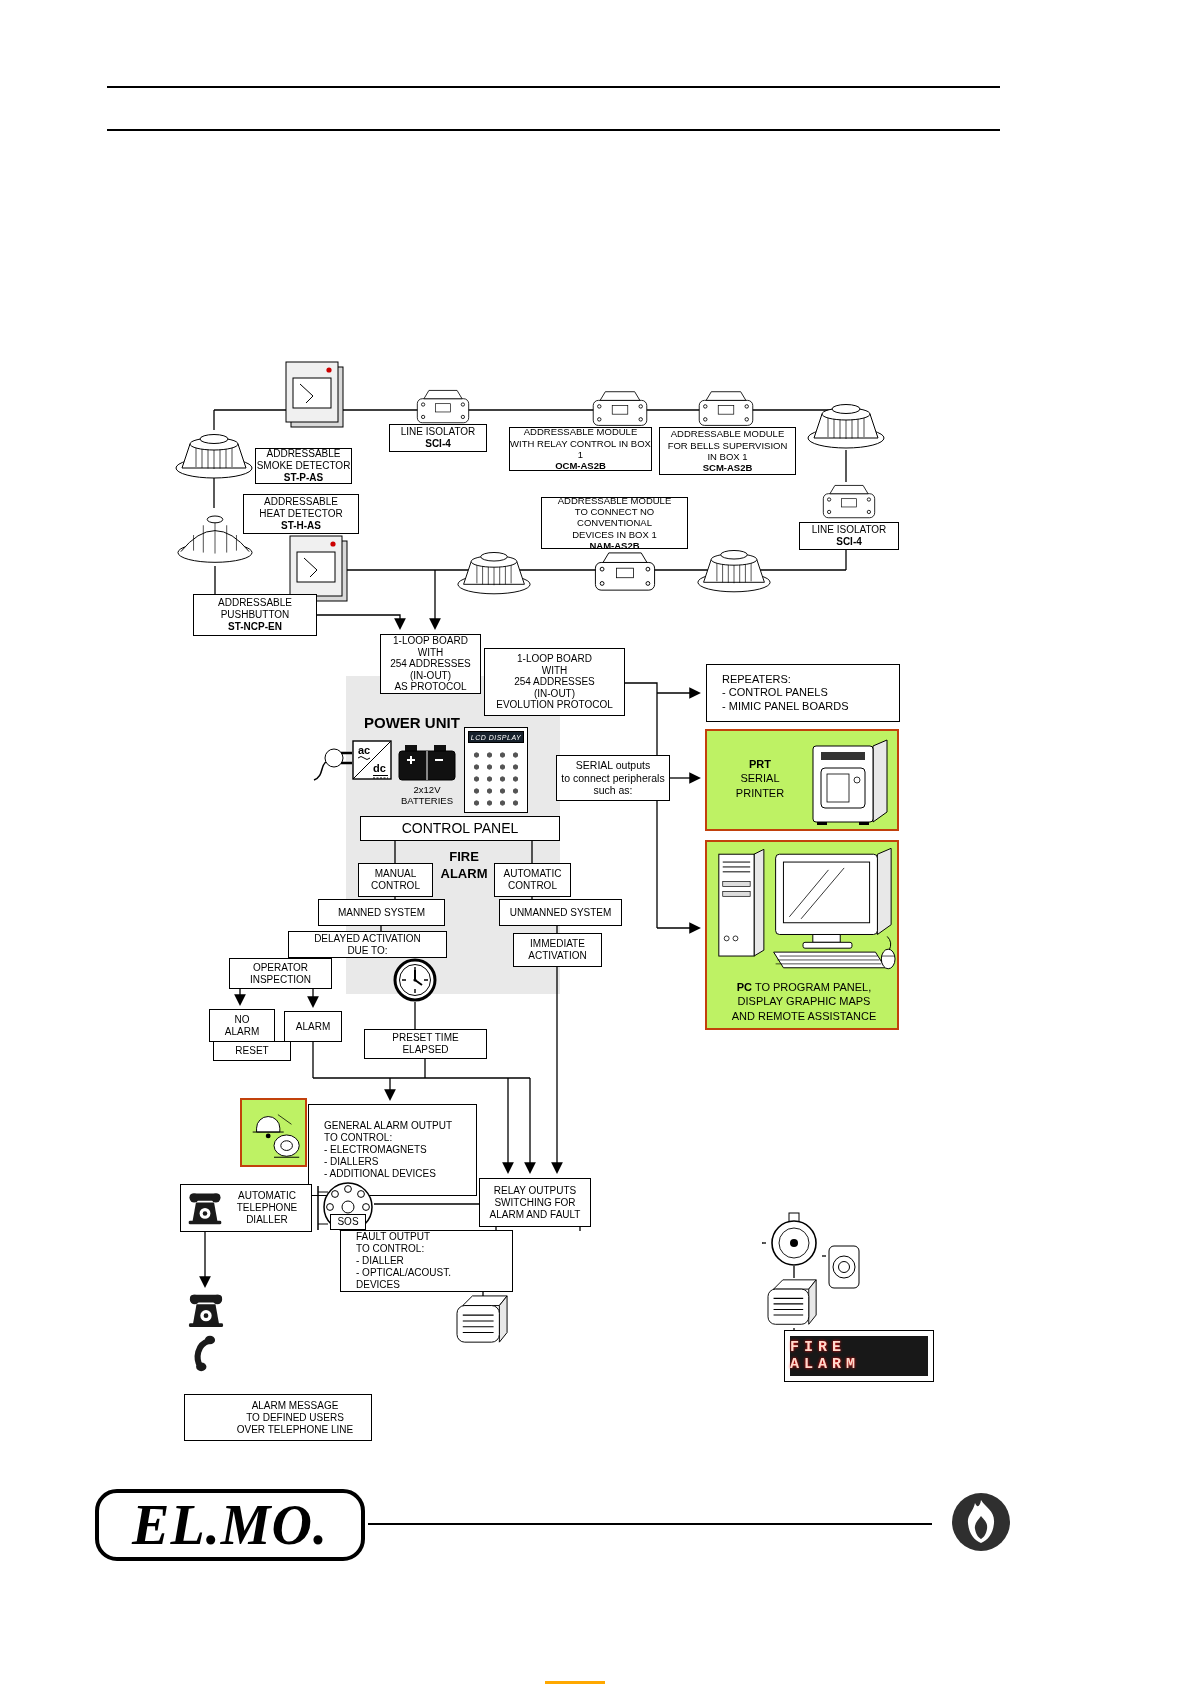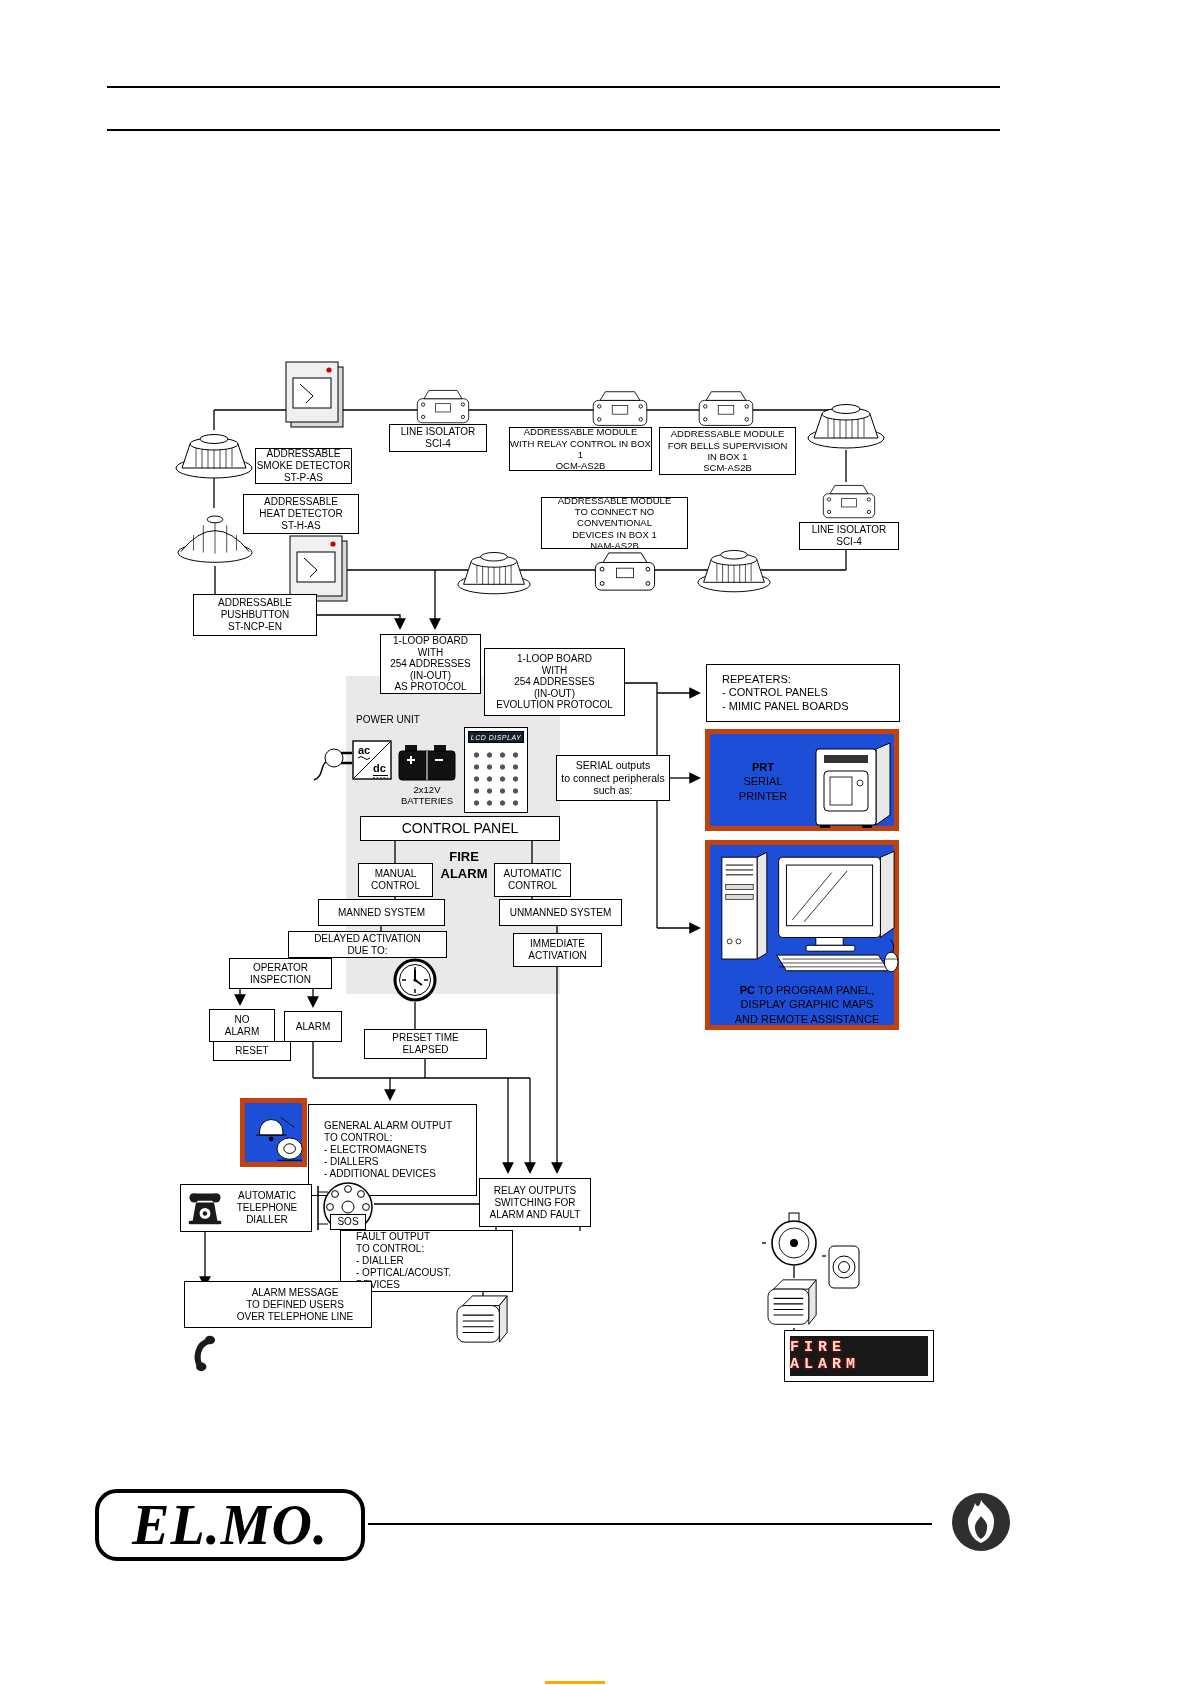--- a/index.html
+++ b/index.html
@@ -6,25 +6,25 @@
   html,body{background:#fff}
   .page{position:relative;width:1191px;height:1685px;background:#fff;
         font-family:"Liberation Sans",sans-serif;color:#000;overflow:hidden}
   .abs{position:absolute}
   .rule{position:absolute;background:#000}
   svg.lines{position:absolute;left:0;top:0;pointer-events:none}
   .grey{position:absolute;background:#e9e9e9}
   .box{position:absolute;border:1px solid #000;background:#fff;display:flex;flex-direction:column;
        align-items:center;justify-content:center;text-align:center;font-size:10px;line-height:1.2;
        white-space:pre-line}
-  .box .code{font-weight:normal}
+  .box .code{font-weight:bold}
   .box.left{align-items:flex-start;text-align:left;padding:3px 15px}
   .box.bold{font-weight:normal}
   .plain{position:absolute;white-space:pre-line}
-  .panelbox{position:absolute;border:5px solid #c2410c;background:#1d4ed8}
+  .panelbox{position:absolute;border:2px solid #c2410c;background:#bef264}
   .keypad{position:absolute;border:1.4px solid #000;background:#fff;padding:3px}
   .lcd{background:#16202b;color:#fff;font-size:7px;font-style:italic;text-align:center;height:12px;
        line-height:12px;border:1px solid #000;letter-spacing:.5px;overflow:hidden}
   .keys{margin-top:4px;height:60px;
         background-image:radial-gradient(circle,#555 2.3px,transparent 2.9px);
         background-size:13px 12px;background-position:2px 2px}
   .firesign{border:1.5px solid #000;background:#fff;padding:5px}
   .firesign-inner{width:100%;height:100%;background:#181818;color:#ffd9cc;text-shadow:0 0 3px #f00;
        display:flex;align-items:center;justify-content:center;font-size:15px;font-weight:bold;
        letter-spacing:5px;font-family:"Liberation Mono",monospace}
@@ -325,21 +325,21 @@
 254 ADDRESSES
 (IN-OUT)
 EVOLUTION PROTOCOL</span>
   </div>
   <div class="box left" style="left:706px;top:664px;width:194px;height:58px;font-size:11px">
     <span>REPEATERS:
 - CONTROL PANELS
 - MIMIC PANEL BOARDS</span>
   </div>
 
-  <div class="plain" style="left:356px;top:714px;font-size:10px;font-weight:normal">POWER UNIT</div>
+  <div class="plain" style="left:364px;top:714px;font-size:15px;font-weight:bold">POWER UNIT</div>
   <svg class="abs" style="left:312px;top:742px" width="42" height="40">
       <use href="#sym-plug"></use>
     </svg>
   <svg class="abs" style="left:352px;top:738px" width="40" height="44">
     <rect x="1" y="3" width="38" height="38" fill="#fff" stroke="#000" stroke-width="1.4"></rect>
     <line x1="39" y1="3" x2="1" y2="41" stroke="#000"></line>
     <text x="6" y="16" font-size="11" font-weight="bold">ac</text>
     <path d="M6 20 q3 -3 6 0 q3 3 6 0" fill="none" stroke="#000"></path>
     <text x="21" y="34" font-size="11" font-weight="bold">dc</text>
     <path d="M21 37.5 H36" stroke="#000" stroke-width="1"></path>
@@ -459,21 +459,21 @@
   </div>
   <div class="box left" style="left:340px;top:1230px;width:173px;height:62px">
     <span>FAULT OUTPUT
 TO CONTROL:
 - DIALLER
 - OPTICAL/ACOUST. DEVICES</span>
   </div>
   <svg class="abs" style="left:186px;top:1292px" width="40" height="36">
       <use href="#sym-phone"></use>
     </svg>
-  <div class="box" style="left:184px;top:1281px;width:188px;height:47px;padding-left:34px">
+  <div class="box" style="left:184px;top:1394px;width:188px;height:47px;padding-left:34px">
     <span>ALARM MESSAGE
 TO DEFINED USERS
 OVER TELEPHONE LINE</span>
   </div>
   <svg class="abs" style="left:190px;top:1334px" width="26" height="38">
       <use href="#sym-handset"></use>
     </svg>
   <svg class="abs" style="left:452px;top:1294px" width="62" height="52">
       <use href="#sym-sounder"></use>
     </svg>

